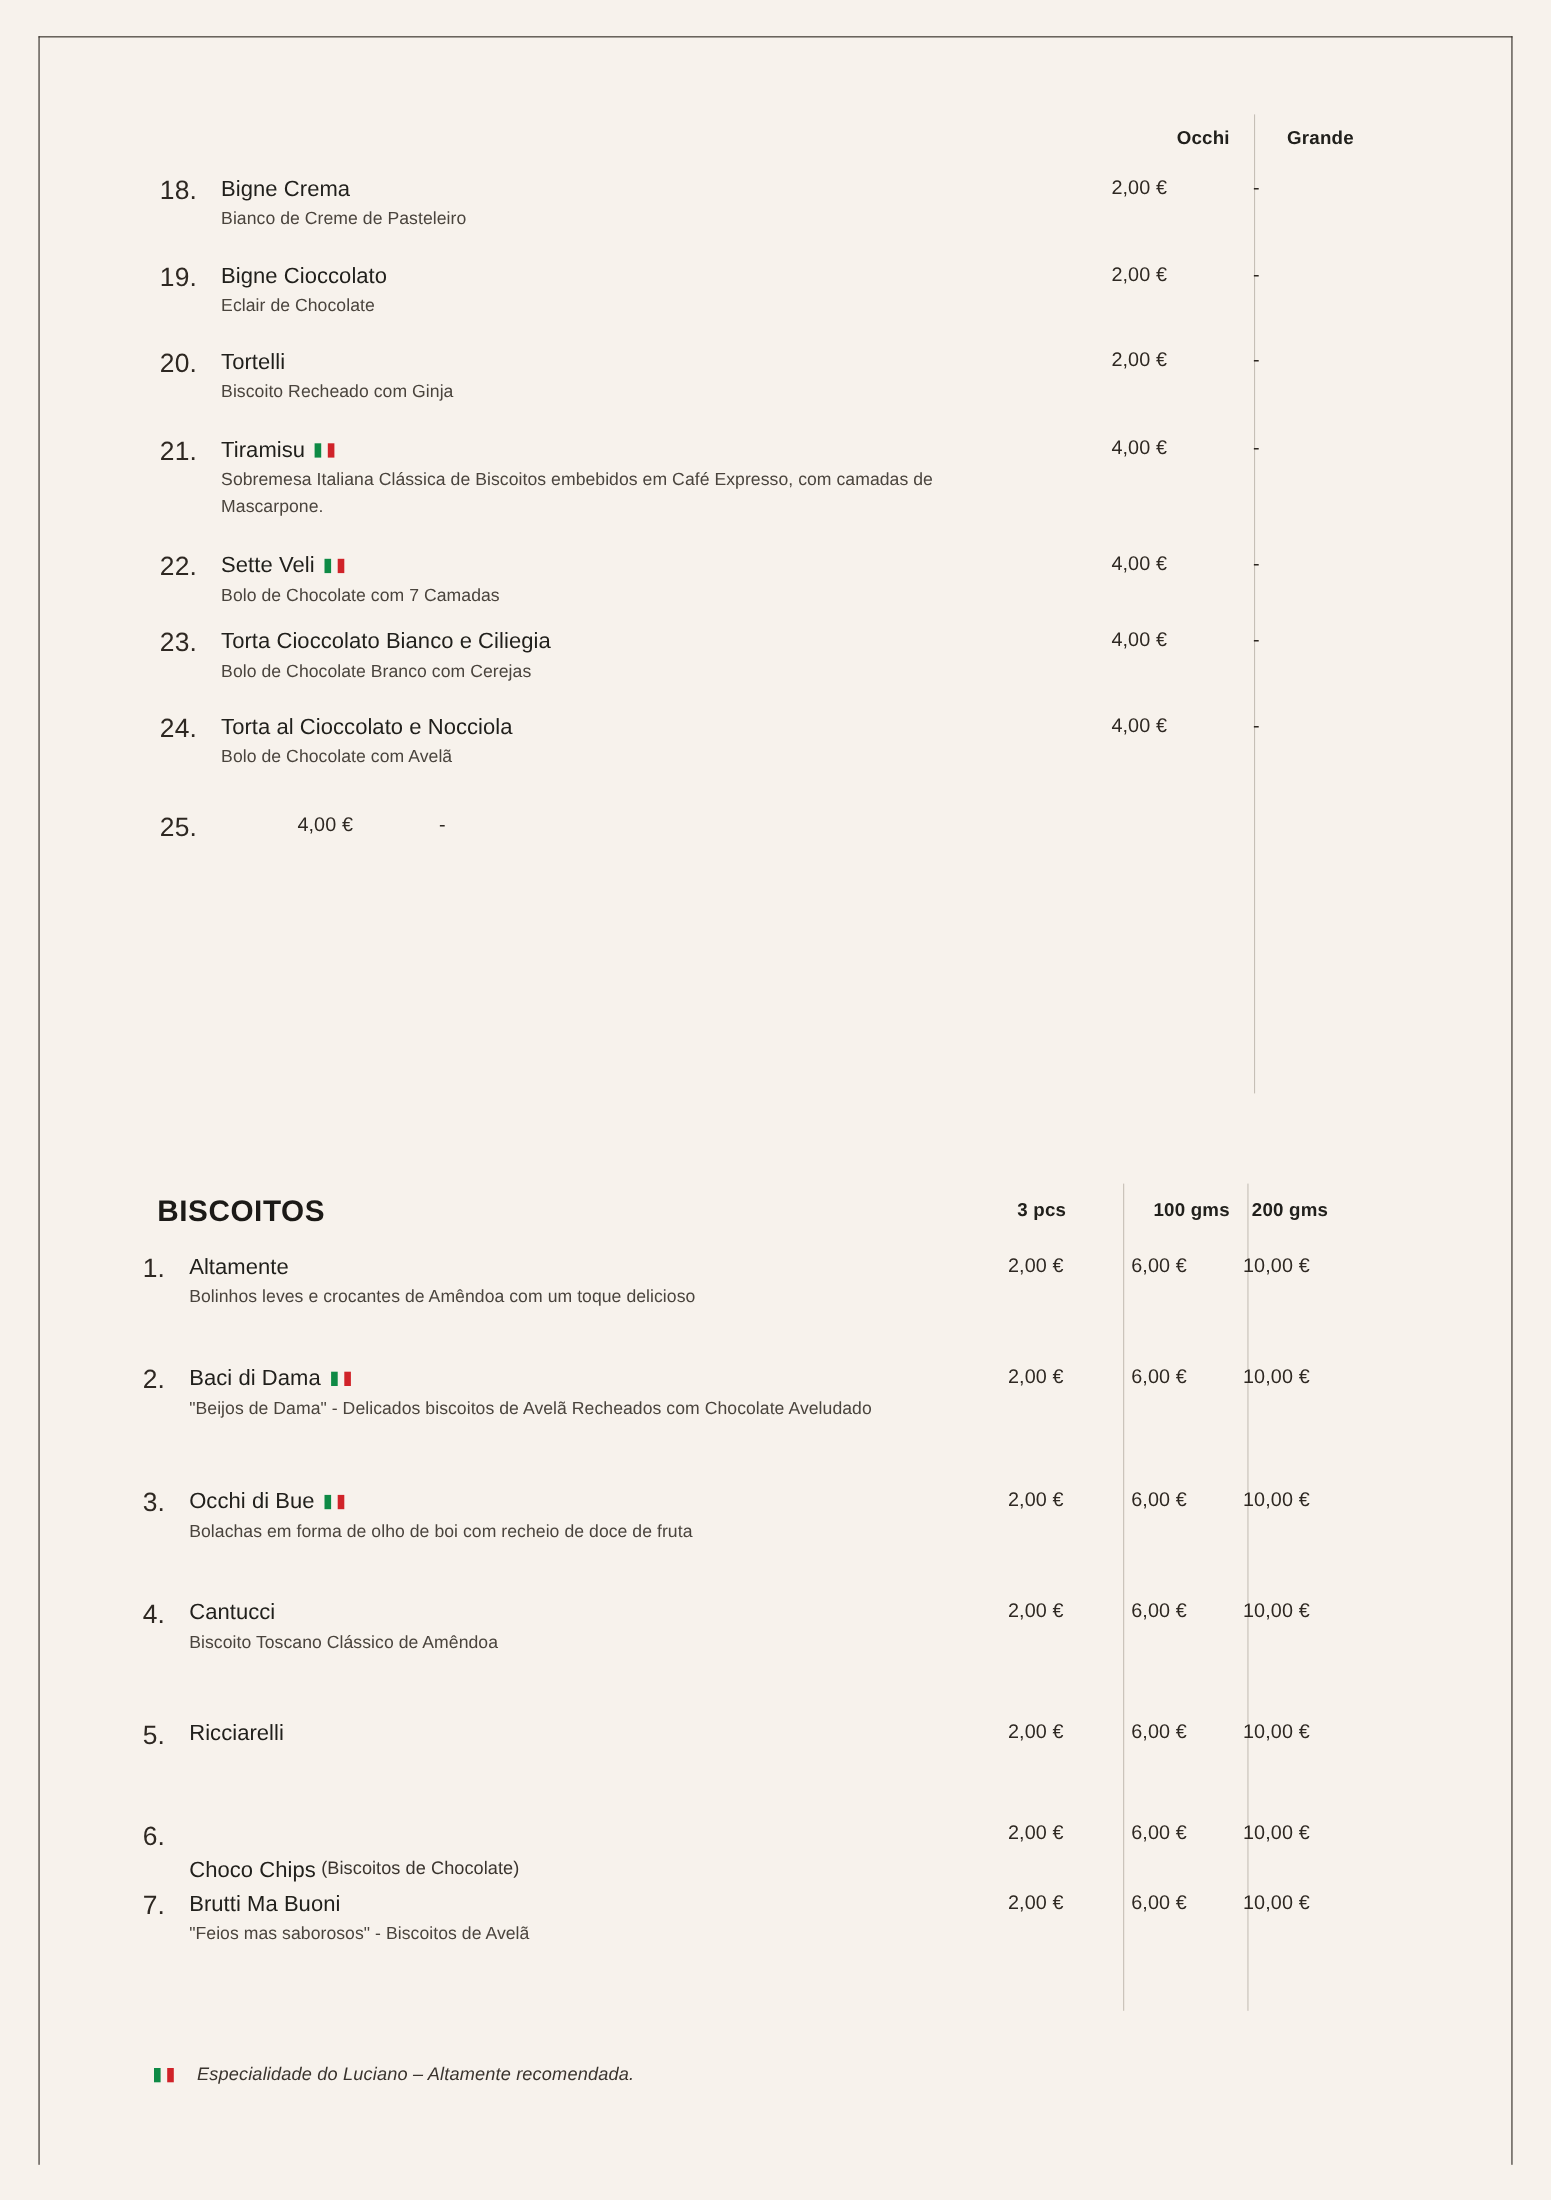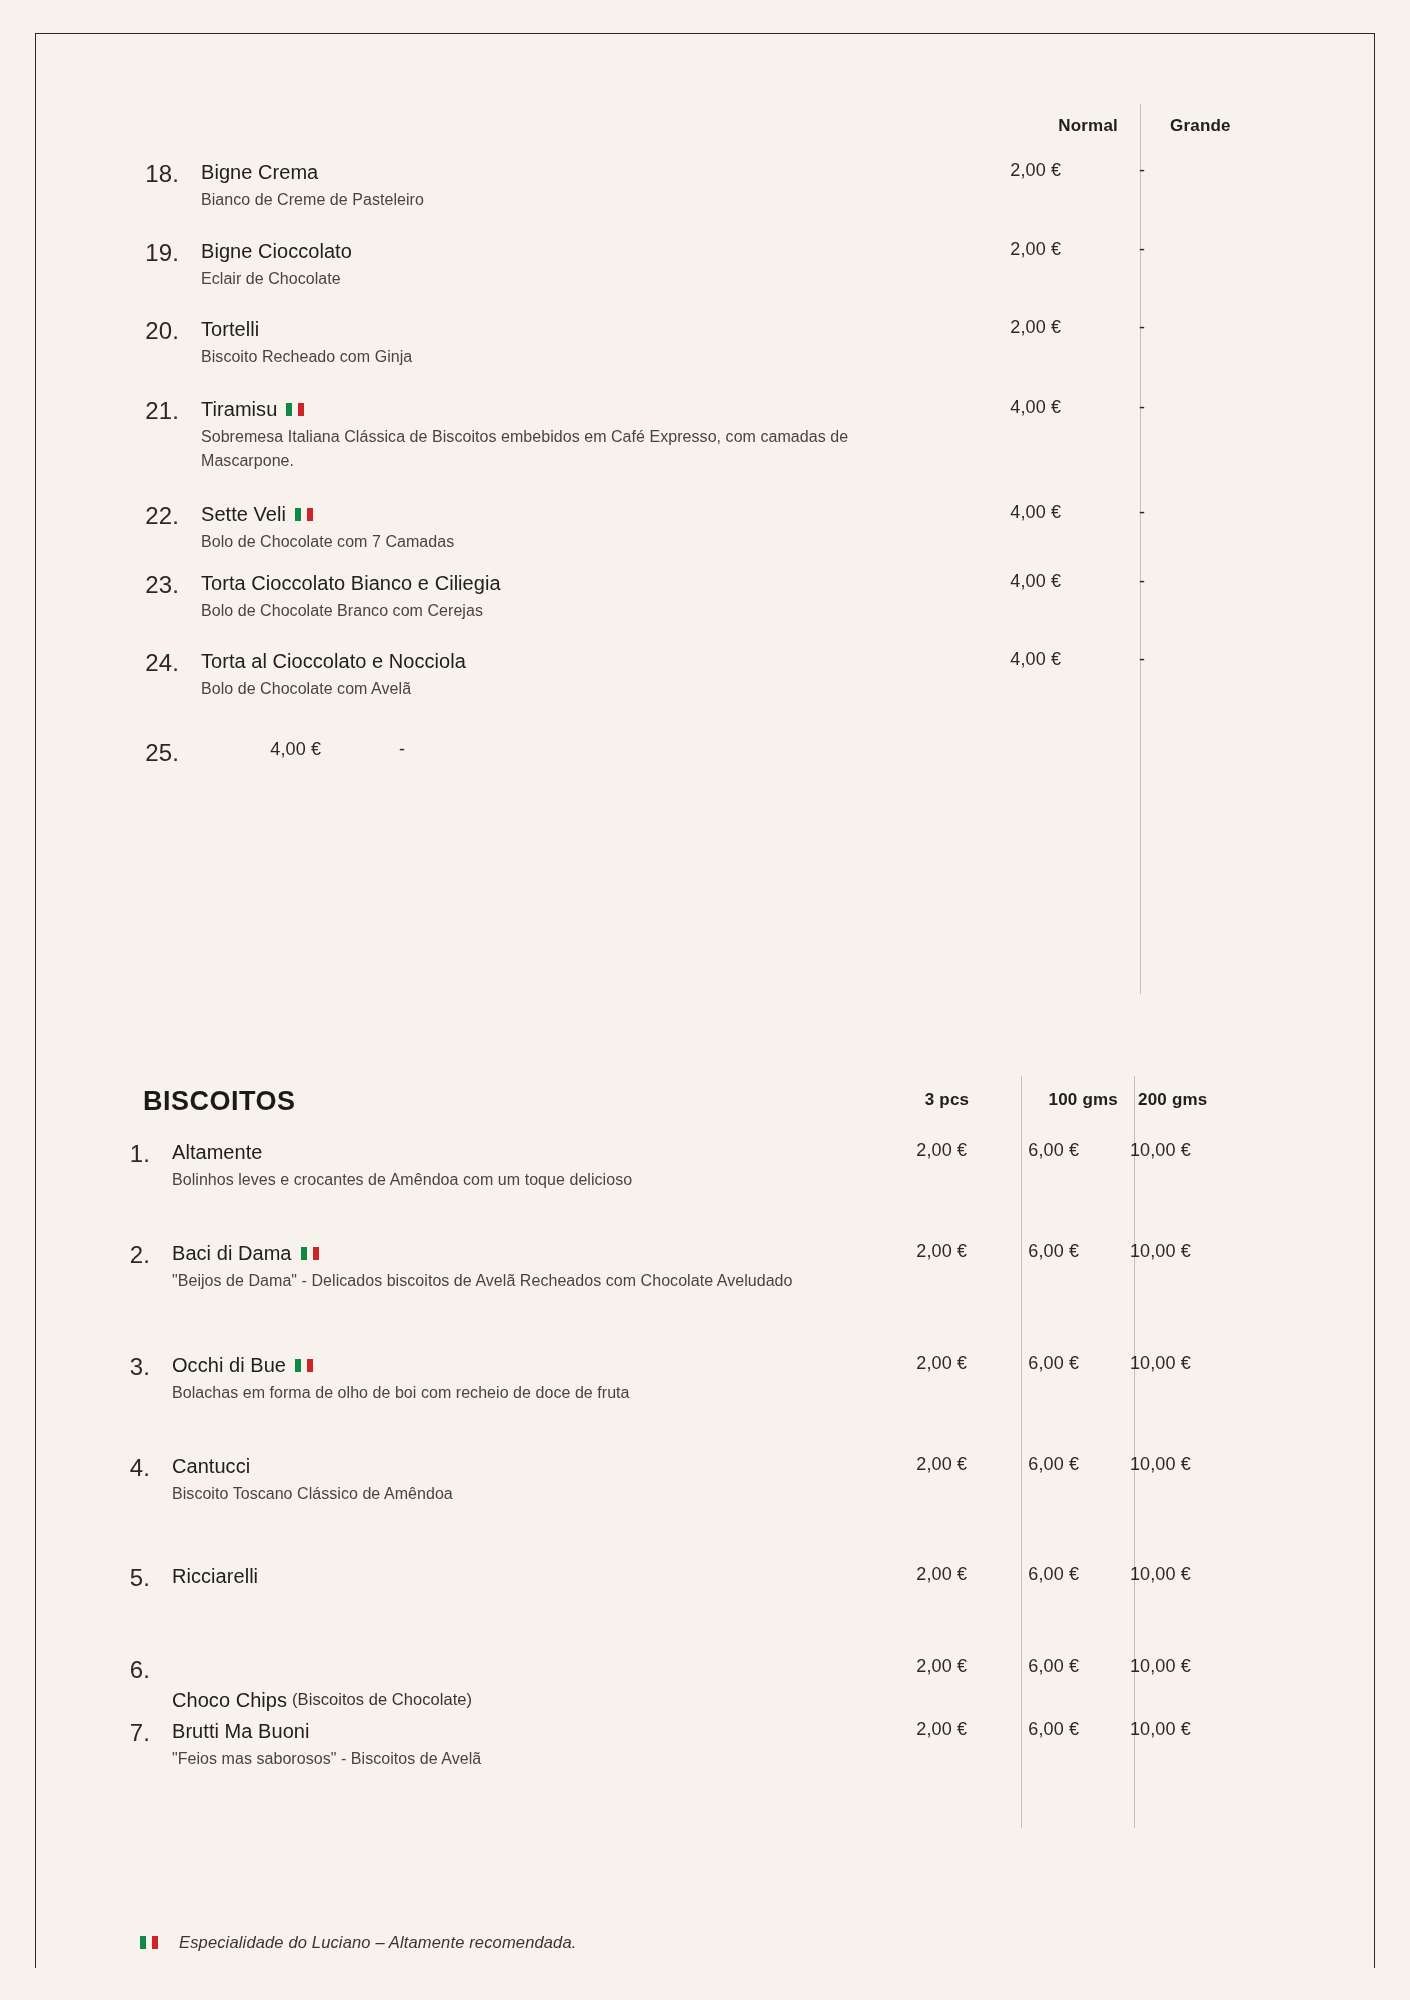--- a/index.html
+++ b/index.html
@@ -161,21 +161,21 @@
 </style>
 </head>
 <body>
 
 <div id="page">
 
   <div id="frame"></div>
 
   <div id="sec-desserts" style="left:0; top:0;">
 
-    <div class="col-head" style="left:1018px; top:116px; width:100px; text-align:right;">Normal</div>
+    <div class="col-head" style="left:1018px; top:116px; width:100px; text-align:right;">Occhi</div>
 
     <div class="col-head" style="left:1170px; top:116px;">Grande</div>
 
     <div class="vdiv" style="left:1140px; top:104px; height:890px;"></div>
 
     <div class="rows" style="position:absolute; left:0; top:160px; width:1340px;">
 
     <div class="row" style="position: absolute; left: 0px; top: 0px; width: 1340px;">
           <div class="num" style="width: 56px; margin-right: 22px; margin-left: 123px;">18.</div>
           <div class="body-col" style="max-width: 740px;">
@@ -375,21 +375,21 @@
             </div>
             <div class="desc">"Feios mas saborosos" - Biscoitos de Avelã</div>
           </div>
           <div class="price">2,00 €</div>
           <div class="price">6,00 €</div>
           <div class="price" style="padding-right: 0px; text-align: left; padding-left: 24px;">10,00 €</div>
         </div>
       </div>
   </div>
 
-  <div id="footer-note" style="left:140px; top:1933px;">
+  <div id="footer-note" style="left:140px; top:1877px;">
     <span class="flag">
       <i class="g"></i>
         <i class="w"></i>
         <i class="r"></i>
     </span>
     <span>Especialidade do Luciano – Altamente recomendada.</span>
   </div>
 
 </div>
 

